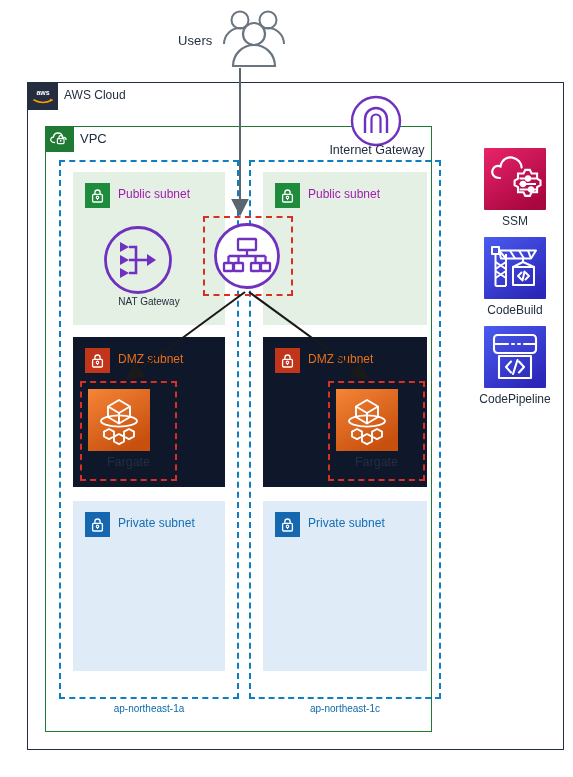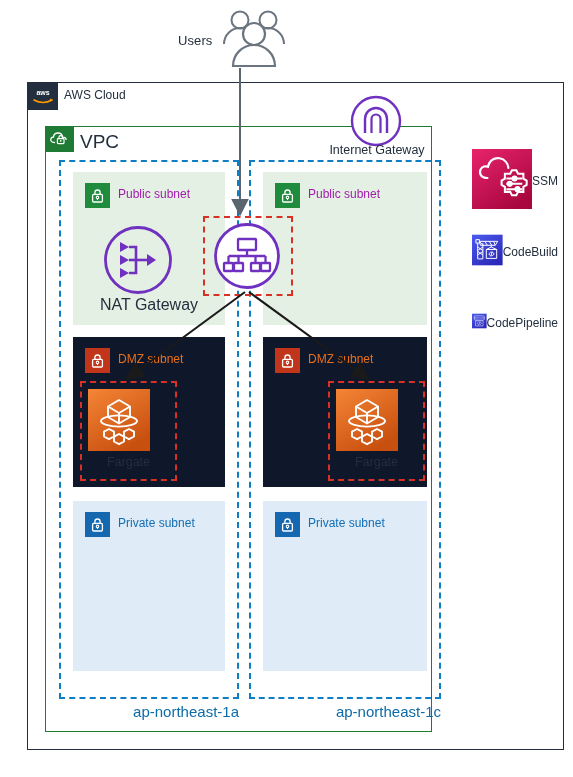--- a/index.html
+++ b/index.html
@@ -17,27 +17,27 @@
        border:1.6px solid #232f3e;box-sizing:border-box;background:#fff;}
   #aws-cloud-badge{left:27px;top:82px;width:31px;height:28px;background:#232f3e;
        display:flex;align-items:center;justify-content:center;}
   #aws-cloud-title{left:64px;top:88px;font-size:12px;color:#232f3e;}
 
   
   #vpc-box{left:45px;top:126px;width:387px;height:606px;
        border:1.8px solid #1f7a34;box-sizing:border-box;background:#fff;}
   #vpc-badge{left:45px;top:126px;width:29px;height:26px;background:#1f7a34;
        display:flex;align-items:center;justify-content:center;}
-  #vpc-title{left:80px;top:131px;font-size:19px;color:#232f3e;}
+  #vpc-title{left:80px;top:131px;font-size:13px;color:#232f3e;}
 
   
   .az-box{border:2px dashed #0d7dc4;box-sizing:border-box;background:transparent;}
   #az-a{left:59px;top:160px;width:180px;height:539px;}
   #az-c{left:249px;top:160px;width:192px;height:539px;}
-  .az-label{font-size:15px;color:#0d6ba8;text-align:right;}
+  .az-label{font-size:10px;color:#0d6ba8;text-align:center;}
   #az-a-label{left:59px;top:703px;width:180px;}
   #az-c-label{left:249px;top:703px;width:192px;}
 
   
   .subnet{box-sizing:border-box;}
   .subnet-badge{position:absolute;left:12px;top:11px;width:25px;height:25px;
       display:flex;align-items:center;justify-content:center;}
   .subnet-name{position:absolute;left:45px;top:15px;font-size:12px;}
 
   .public-subnet{background:#e4f0e3;}
@@ -55,21 +55,21 @@
   #pub-a{left:73px;top:172px;width:152px;height:153px;}
   #pub-c{left:263px;top:172px;width:164px;height:153px;}
   #dmz-a{left:73px;top:337px;width:152px;height:150px;}
   #dmz-c{left:263px;top:337px;width:164px;height:150px;}
   #priv-a{left:73px;top:501px;width:152px;height:170px;}
   #priv-c{left:263px;top:501px;width:164px;height:170px;}
 
   
   #nat-icon{left:103px;top:225px;width:70px;height:70px;}
   #nat-label{left:73px;top:296px;width:152px;text-align:center;
-      font-size:16px;color:#232f3e;}
+      font-size:10px;color:#232f3e;}
 
   
   #elb-dashed{left:203px;top:216px;width:90px;height:80px;
       border:2px dashed #d93025;box-sizing:border-box;}
   #elb-icon{left:213px;top:222px;width:68px;height:68px;}
 
   
   #igw-icon{left:350px;top:95px;width:52px;height:52px;}
   #igw-label{left:316px;top:143px;width:122px;text-align:center;
       font-size:12.5px;color:#232f3e;}
@@ -82,21 +82,21 @@
   .fargate-name{position:absolute;font-size:12.5px;color:#232f3e;
       text-align:center;width:97px;}
   #fargate-icon-a{left:88px;top:389px;}
   #fargate-icon-c{left:336px;top:389px;}
   #fargate-label-a{left:80px;top:455px;}
   #fargate-label-c{left:328px;top:455px;}
 
   
   #service-rail{left:472px;top:148px;width:86px;}
   .svc{position:relative;width:86px;margin-bottom:9px;
-       display:flex;flex-direction:row;align-items:center;}
+       display:flex;flex-direction:column;align-items:center;}
   .svc-icon{width:62px;height:62px;border-radius:1px;}
   .svc-label{margin-top:4px;font-size:12px;color:#232f3e;text-align:center;
        white-space:nowrap;}
 
   
   #arrow-layer{left:0;top:0;width:573px;height:777px;pointer-events:none;}
 </style>
 </head>
 <body>
 

